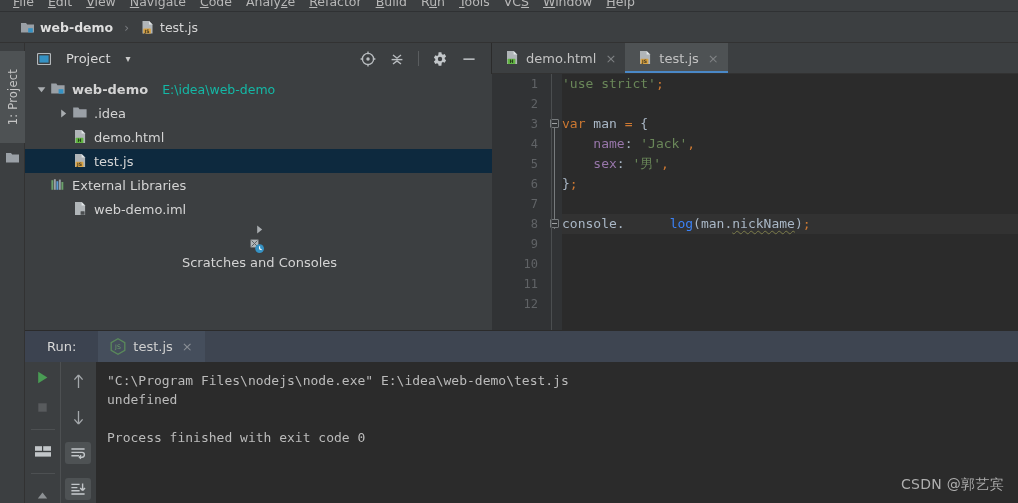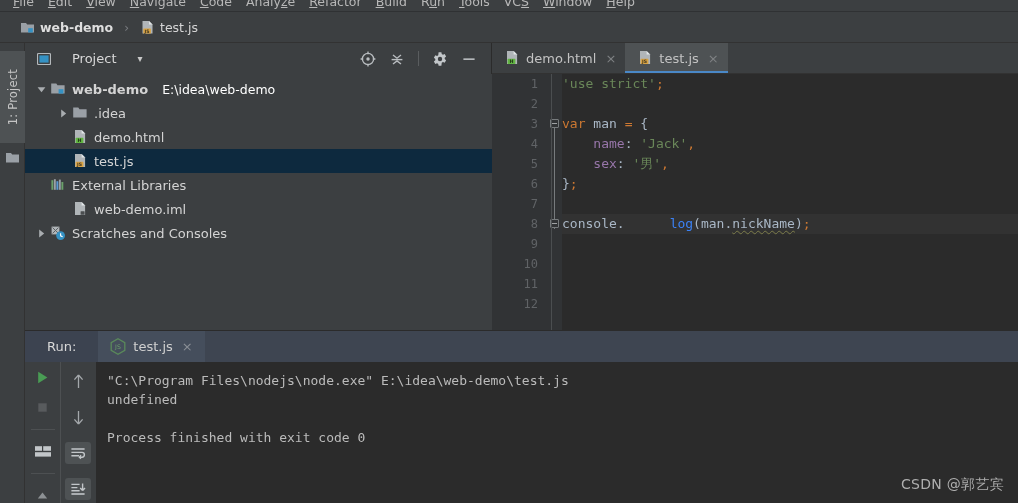--- a/index.html
+++ b/index.html
@@ -55,35 +55,35 @@
 
   
   .projpanel {
     position: absolute; left: 25px; top: 43px; width: 467px; height: 287px;
     background: #3c3f41; border-right: 1px solid #2b2b2b;
   }
   .proj-header {
     height: 31px; display: flex; align-items: center; padding: 0 6px 0 12px;
     background: #3c3f41;
   }
-  .proj-title { display: flex; align-items: center; gap: 21px; font-size: 13px; color: #d8d8d8; }
+  .proj-title { display: flex; align-items: center; gap: 15px; font-size: 13px; color: #d8d8d8; }
   .proj-tools { margin-left: auto; display: flex; align-items: center; gap: 13px; padding-right: 8px; }
   .tool-div { width: 1px; height: 15px; background: #5a5d5f; }
 
   .tree { position: absolute; left: 0; top: 31px; width: 467px; bottom: 0; background: #3c3f41; padding-top: 3px; }
   .row {
     height: 24px; display: flex; align-items: center; font-size: 13px;
     color: #d4d4d4; white-space: nowrap; padding-right: 6px;
   }
   .row.sel { background: #0d293e; }
   .row .arrow { width: 16px; display: flex; justify-content: center; align-items: center; flex: 0 0 16px; }
   .row .ico { width: 18px; display: flex; justify-content: center; align-items: center; flex: 0 0 18px; margin-right: 5px; }
   .row .lbl { }
   .row .lbl.b { font-weight: bold; }
-  .row .path { color: #ffffff; margin-left: 14px; font-size: 12.5px; }
+  .row .path { color: #14b8a6; margin-left: 14px; font-size: 12.5px; }
 
   
   .editorwrap { position: absolute; left: 492px; top: 43px; right: 0; height: 287px; background: #2b2b2b; }
   .tabbar { height: 31px; background: #3c3f41; display: flex; align-items: stretch; border-bottom: 1px solid #323232; }
   .etab {
     display: flex; align-items: center; gap: 6px; padding: 0 9px 0 12px;
     font-size: 13px; color: #c3c3c3; position: relative; cursor: default;
   }
   .etab.active { background: #4e5254; }
   .etab.active::after {
@@ -328,21 +328,21 @@
           <span class="arrow"></span>
           <span class="ico">
             <svg width="16" height="16" viewBox="0 0 16 16">
               <path d="M3 1 L9.6 1 L13.1 4.5 L13.1 14 L3 14 Z" fill="#b0b5b8"></path>
               <path d="M9.6 1 L13.1 4.5 L9.6 4.5 Z" fill="#e2e6e8"></path>
               <rect x="8.6" y="10.2" width="4" height="3.6" fill="#4a4d4f" rx="0.4"></rect>
             </svg>
           </span>
           <span class="lbl">web-demo.iml</span>
         </div>
-        <div class="row" style="padding-left: 8px;">
+        <div class="row" style="padding-left: 8px; flex-direction: column;">
           <span class="arrow">
             <svg width="11" height="11" viewBox="0 0 11 11">
               <path d="M3.2 1.6 L3.2 9.4 L8.2 5.5 Z" fill="#a9adb0"></path>
             </svg>
           </span>
           <span class="ico">
             <svg width="16" height="16" viewBox="0 0 16 16">
               <path d="M1.6 1.6 L9.4 1.6 L9.4 9.4 L1.6 9.4 Z" fill="#b0b5b8"></path>
               <path d="M2.6 2.6 L8.4 8.4 M8.4 2.6 L2.6 8.4" fill="#b0b5b8" stroke="#5e6264"></path>
               <circle cx="10.6" cy="10.6" r="4.4" fill="#3592c4"></circle>

